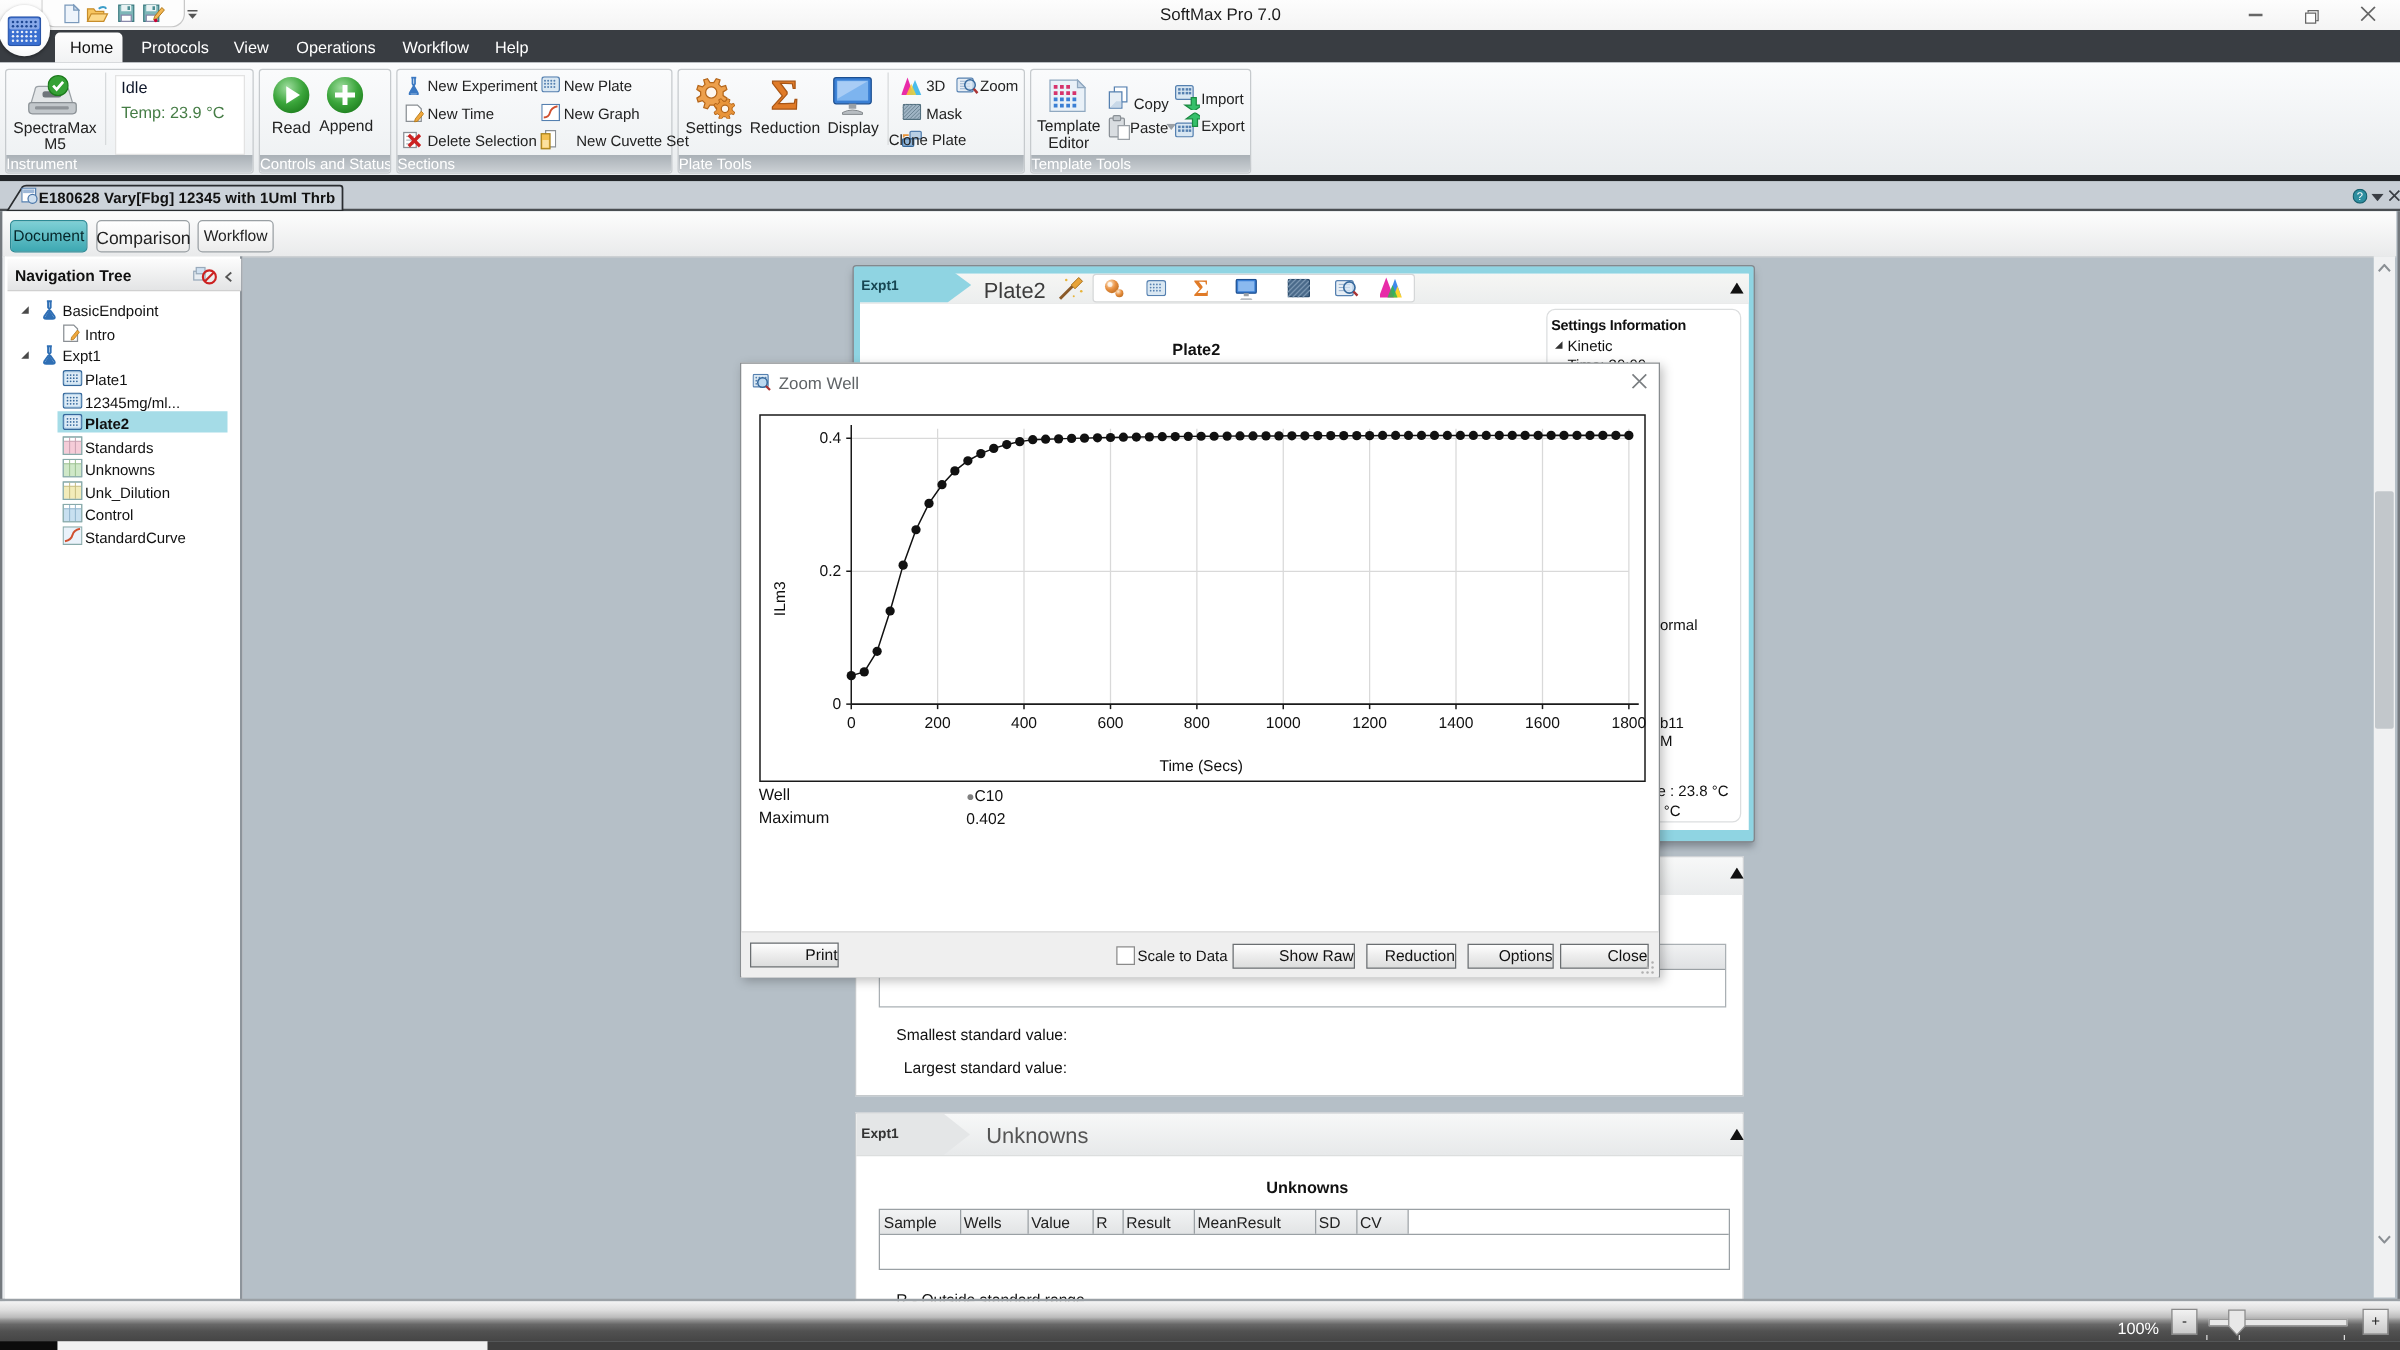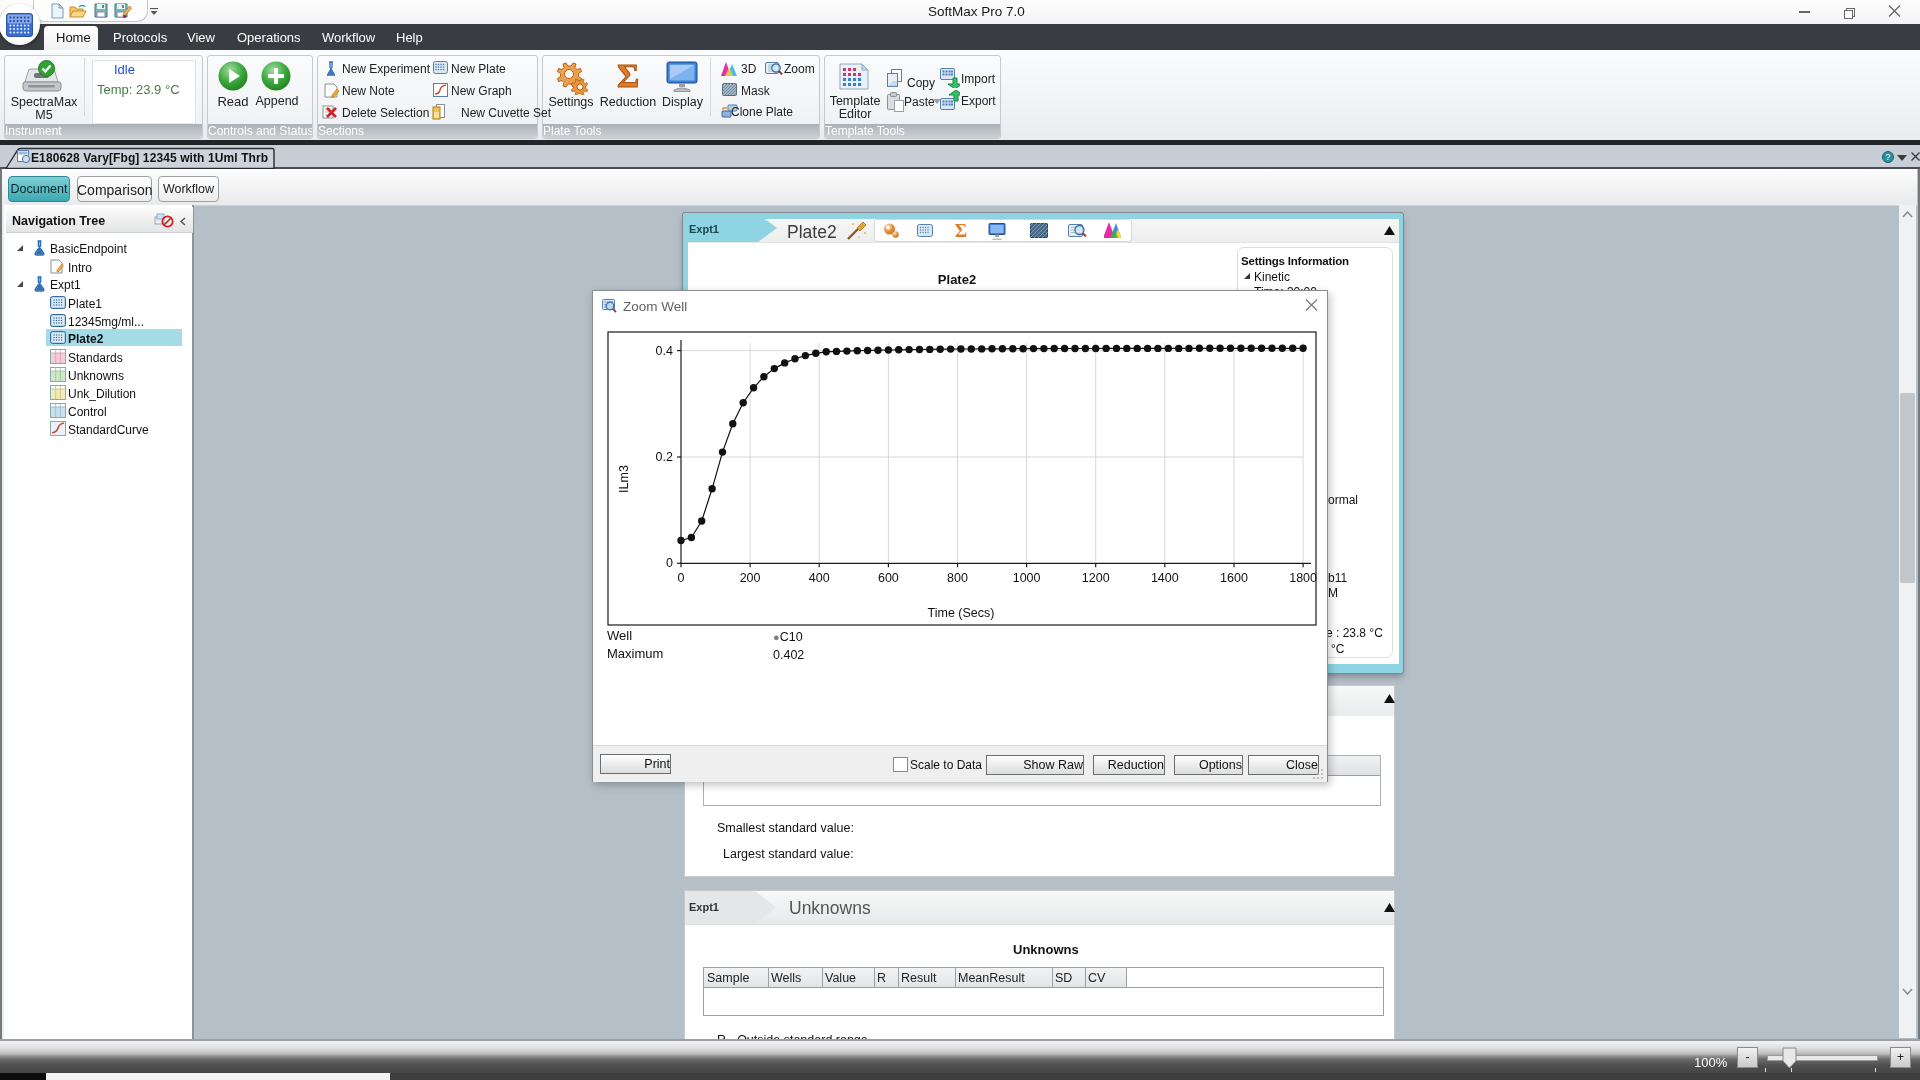--- a/index.html
+++ b/index.html
@@ -129,21 +129,21 @@
       <rect x="12" y="9" width="15" height="5" rx="2" fill="#6f757b"></rect>
       <rect x="6" y="21" width="27" height="2.5" rx="1" fill="#8e9398"></rect>
     </svg>
 <svg class="abs" style="left:38px;top:60px" width="17" height="17" viewBox="0 0 17 17">
       <circle cx="8.5" cy="8.5" r="8" fill="#35a135" stroke="#1c7a1c"></circle>
       <path d="M4.5 8.5 l2.8 3 L12.5 5.5" fill="none" stroke="#fff" stroke-width="2.2"></path>
     </svg>
 <div class="abs" style="left:4px;top:96px;width:80px;text-align:center;font-size:12.5px;color:#222;line-height:12.5px">SpectraMax<br>M5</div>
 <div class="abs" style="left:84px;top:58px;width:1px;height:58px;background:#d7dadc"></div>
 <div class="abs" style="left:92px;top:60px;width:102px;height:62px;background:#fff;border:1px solid #e3e3e3"></div>
-<div class="abs" style="left:114px;top:62px;font-size:13px;color:#1d4ed8">Idle</div>
+<div class="abs" style="left:97px;top:62px;font-size:13px;color:#0f172a">Idle</div>
 <div class="abs" style="left:97px;top:82px;font-size:13px;color:#467d46">Temp: 23.9 °C</div>
 
 <svg class="abs" style="left:218px;top:61px" width="30" height="30" viewBox="0 0 30 30">
       <defs>
         <radialGradient id="grn" cx="0.4" cy="0.3" r="0.8">
           <stop offset="0" stop-color="#9fdd9f"></stop>
           <stop offset="0.55" stop-color="#3aa53a"></stop>
           <stop offset="1" stop-color="#1b7a1b"></stop>
         </radialGradient>
       </defs>
@@ -159,21 +159,21 @@
 
 <svg class="abs" style="left:324px;top:61px" width="14" height="15" viewBox="0 0 14 15">
       <path d="M5 1 h4 M6 1 v5 l4 7 q1 2-1 2 h-4 q-2 0-1-2 l4-7 v-5" fill="none" stroke="#3a78c2" stroke-width="1.4"></path>
       <path d="M7 7.5 l3.6 6.5 h-7.2 z" fill="#3a78c2"></path>
     </svg>
 <div class="abs itxt" style="left:342px;top:62px">New Experiment</div>
 <svg class="abs" style="left:324px;top:83px" width="15" height="15" viewBox="0 0 15 15">
       <path d="M1 1 h9 l3 3 v10 h-12 z" fill="#fff" stroke="#8a8f94"></path>
       <path d="M13 6 l2 2 -5 6 -2.4 0.6 0.6-2.5 z" fill="#f0a73c" stroke="#b07818" stroke-width="0.7"></path>
     </svg>
-<div class="abs itxt" style="left:342px;top:84px">New Note</div>
+<div class="abs itxt" style="left:342px;top:84px">New Time</div>
 <svg class="abs" style="left:322px;top:104px" width="16" height="16" viewBox="0 0 16 16">
       <rect x="1" y="2" width="10" height="12" fill="#fff" stroke="#8a8f94"></rect>
       <path d="M3 5 h6 M3 8 h6 M3 11 h6" stroke="#b0b5ba"></path>
       <path d="M5 4 L14 13 M14 4 L5 13" stroke="#cc2222" stroke-width="2.6"></path>
     </svg>
 <div class="abs itxt" style="left:342px;top:106px">Delete Selection</div>
 
 <svg class="abs" style="left:433px;top:61px" width="15" height="13" viewBox="0 0 15 13">
       <rect x="0.5" y="0.5" width="14" height="12" rx="2" fill="#d9e7f2" stroke="#5580b0"></rect>
       <g fill="#5580b0">
@@ -247,21 +247,21 @@
 <svg class="abs" style="left:722px;top:83px" width="15" height="13" viewBox="0 0 15 13">
       <rect x="0.5" y="0.5" width="14" height="12" rx="1" fill="#9fb4c4" stroke="#53707f"></rect>
       <path d="M0 3 l3-3 M0 6 l6-6 M0 9 l9-9 M0 12 l12-12 M3 12 l11-11 M6 12 l8-8 M9 12 l5-5 M12 12 l2-2" stroke="#6c8494" stroke-width="0.8"></path>
     </svg>
 <div class="abs itxt" style="left:741px;top:84px">Mask</div>
 <svg class="abs" style="left:721px;top:104px" width="17" height="15" viewBox="0 0 17 15">
       <rect x="7" y="1" width="9" height="6" rx="1" fill="#b9cfe4" stroke="#5580b0"></rect>
       <rect x="1" y="7" width="9" height="6" rx="1" fill="#8fb4d8" stroke="#35689c"></rect>
       <path d="M6 4 l-4 0 0 2" fill="none" stroke="#e8943a" stroke-width="1.4"></path>
     </svg>
-<div class="abs itxt" style="left:731px;top:105px">Clone Plate</div>
+<div class="abs itxt" style="left:711px;top:105px">Clone Plate</div>
 
 <svg class="abs" style="left:839px;top:63px" width="30" height="27" viewBox="0 0 30 27">
       <path d="M1 1 h22 l6 6 v19 h-28 z" fill="#e9f1f8" stroke="#8fa8c0"></path>
       <path d="M23 1 l6 6 h-6 z" fill="#c5d6e6" stroke="#8fa8c0"></path>
       <g fill="#d6336c">
         <rect x="4" y="5" width="3" height="3"></rect>
         <rect x="9" y="5" width="3" height="3"></rect>
         <rect x="14" y="5" width="3" height="3"></rect>
         <rect x="4" y="10" width="3" height="3"></rect>
         <rect x="9" y="10" width="3" height="3"></rect>

